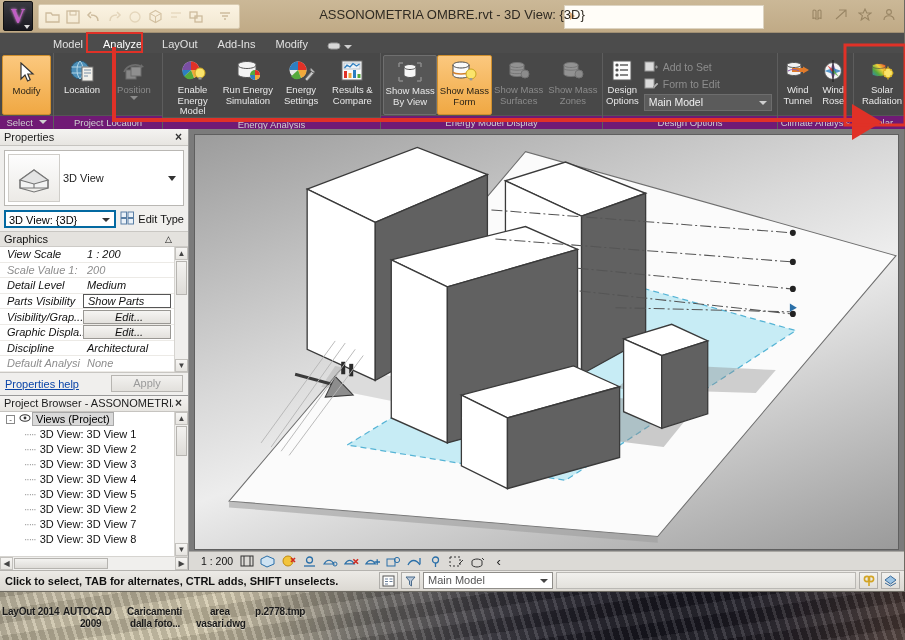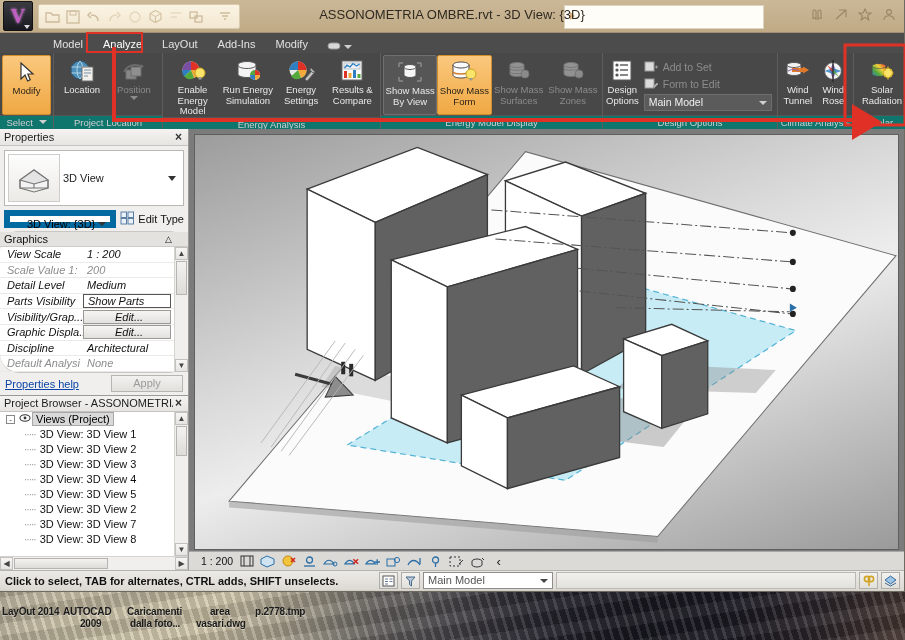--- a/index.html
+++ b/index.html
@@ -115,21 +115,21 @@
     position:relative; height:76px; background:#484848;
     display:flex; align-items:stretch;
   }
   .panel {
     position:relative; display:flex; flex-direction:column;
     border-right:1px solid #5d5d5d;
   }
   .panel-row { flex:1; display:flex; align-items:stretch; padding:2px 2px 0 2px; }
   .panel-label {
     height:14px; font-size:9.5px; color:#cfcfcf; text-align:center;
-    line-height:14px; background:#0f766e; border-top:1px solid #555;
+    line-height:14px; background:#701a75; border-top:1px solid #555;
   }
   .btn {
     width:52px; display:flex; flex-direction:column; align-items:center;
     justify-content:flex-start; padding-top:3px; color:#e8e8e8;
     font-size:9.5px; line-height:10.5px; text-align:center; cursor:default;
   }
   .btn.wide { width:56px; }
   .btn .ico { height:25px; display:flex; align-items:flex-end; justify-content:center; }
   .btn .lbl { margin-top:2px; padding:0 1px; }
   .btn.sel  { background:linear-gradient(#fbc87e,#f0a843); color:#2a2317; border:1px solid #cf8f2e; border-radius:2px; }
@@ -175,30 +175,30 @@
     border:1px solid #cfcdc9; display:flex; align-items:center; justify-content:center;
   }
   #prop-type .ptxt { font-size:11px; color:#222; }
   #prop-type .dd {
     position:absolute; right:7px; top:25px;
     width:0;height:0;border-left:4px solid transparent;border-right:4px solid transparent;
     border-top:5px solid #333;
   }
   #prop-sel { display:flex; align-items:center; gap:4px; padding:0 4px 3px 4px; }
   #prop-sel .sel {
-    flex:1; height:18px; background:#fff; border:6px solid #0369a1;
-    font-size:11px; line-height:16px; padding-left:17px; position:relative;
+    flex:1; height:18px; background:#fff; border:2px solid #0369a1;
+    font-size:11px; line-height:16px; padding-left:3px; position:relative;
   }
   #prop-sel .sel .cv { position:absolute; right:4px; top:6px;
     width:0;height:0;border-left:4px solid transparent;border-right:4px solid transparent;
     border-top:4px solid #333; }
   #prop-sel .edit { display:flex; align-items:center; gap:3px; font-size:11px; color:#111; }
 
   #prop-grid { flex:0 0 auto; position:relative; background:#fff;
-    border-top:1px solid #c9c7c3; border-bottom:1px solid #c9c7c3;border-radius:19px; }
+    border-top:1px solid #c9c7c3; border-bottom:1px solid #c9c7c3; }
   .pg-head {
     display:flex; align-items:center; height:15px; background:#e4e2de;
     font-size:11px; color:#111; padding-left:4px; border-bottom:1px solid #cdcbc7;
   }
   .pg-head .chev { margin-left:auto; padding-right:16px; font-size:9px; }
   .pg-row { display:flex; height:15.6px; font-size:11px; align-items:center;
             border-bottom:1px solid #eceae6;font-style:italic; }
   .pg-row .k { width:83px; padding-left:7px; color:#111; overflow:hidden; white-space:nowrap; }
   .pg-row .v { flex:1; padding-left:4px; color:#111; overflow:hidden; white-space:nowrap;
                margin-right:15px; }

